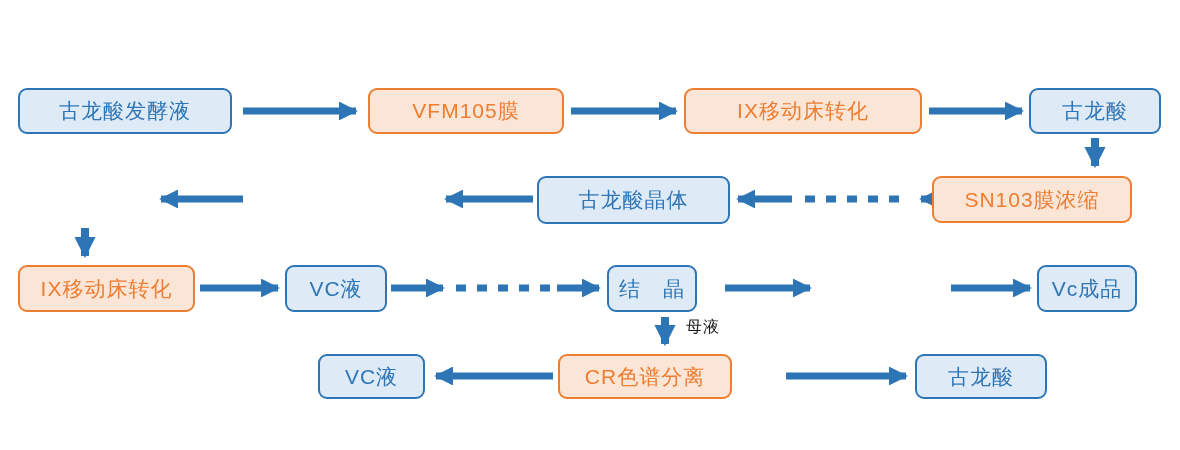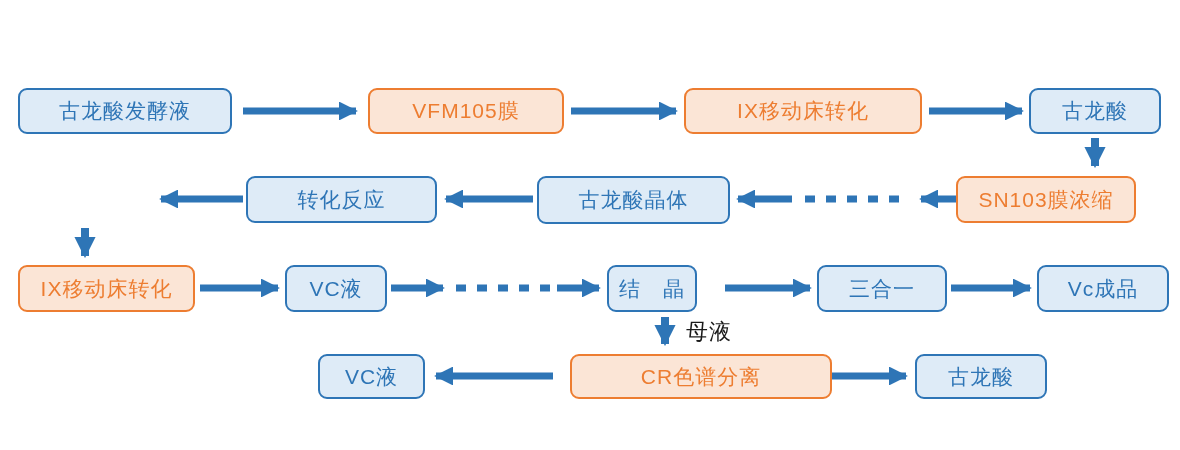--- a/index.html
+++ b/index.html
@@ -45,21 +45,21 @@
   .arrow-layer path.shaft {
     stroke: var(--arrow, #2e75b6);
     stroke-width: 7;
     fill: none;
   }
   .arrow-layer path.shaft.vert { stroke-width: 8; }
   .arrow-layer path.shaft.dashes { stroke-dasharray: 10 11; }
   .arrow-layer marker path { fill: var(--arrow, #2e75b6); stroke: none; }
   .annotation {
     position: absolute;
-    font-size: 22px;
+    font-size: 16px;
     color: var(--annotation-text, #1a1a1a);
     letter-spacing: 1px;
   }
 </style>
 </head>
 <body>
 
 <div class="canvas">
 
   <svg class="arrow-layer" viewBox="0 0 1180 450">
@@ -91,29 +91,27 @@
 
     <path class="shaft" d="M553 340 L436 340" marker-end="url(#ah)"></path>
     <path class="shaft" d="M786 340 L906 340" marker-end="url(#ah)"></path>
   </svg>
 
   <div class="node blue" style="left:18px;   top:52px;  width:214px; height:46px">古龙酸发酵液</div>
   <div class="node orange" style="left:368px;  top:52px;  width:196px; height:46px">VFM105膜</div>
   <div class="node orange" style="left:684px;  top:52px;  width:238px; height:46px">IX移动床转化</div>
   <div class="node blue" style="left:1029px; top:52px;  width:132px; height:46px">古龙酸</div>
 
-  <div class="node blue" style="left:246px;  top:140px; width:191px; height:47px">转化反应</div>
   <div class="node blue" style="left:537px;  top:140px; width:193px; height:48px">古龙酸晶体</div>
-  <div class="node orange" style="left:956px;  top:140px; width:180px; height:47px">SN103膜浓缩</div>
+  <div class="node orange" style="left:932px;  top:140px; width:200px; height:47px">SN103膜浓缩</div>
 
   <div class="node orange" style="left:18px;   top:229px; width:177px; height:47px">IX移动床转化</div>
   <div class="node blue" style="left:285px;  top:229px; width:102px; height:47px">VC液</div>
   <div class="node blue" style="left:607px;  top:229px; width:90px; height:47px">结　晶</div>
-  <div class="node blue" style="left:817px;  top:229px; width:130px; height:47px">三合一</div>
-  <div class="node blue" style="left:1037px; top:229px; width:132px; height:47px">Vc成品</div>
+  <div class="node blue" style="left:1037px; top:229px; width:100px; height:47px">Vc成品</div>
 
   <div class="node blue" style="left:318px;  top:318px; width:107px; height:45px">VC液</div>
-  <div class="node orange" style="left:570px;  top:318px; width:262px; height:45px">CR色谱分离</div>
+  <div class="node orange" style="left:558px;  top:318px; width:174px; height:45px">CR色谱分离</div>
   <div class="node blue" style="left:915px;  top:318px; width:132px; height:45px">古龙酸</div>
 
   <div class="annotation" style="left:686px; top:281px">母液</div>
 
 </div>
 
 </body></html>

